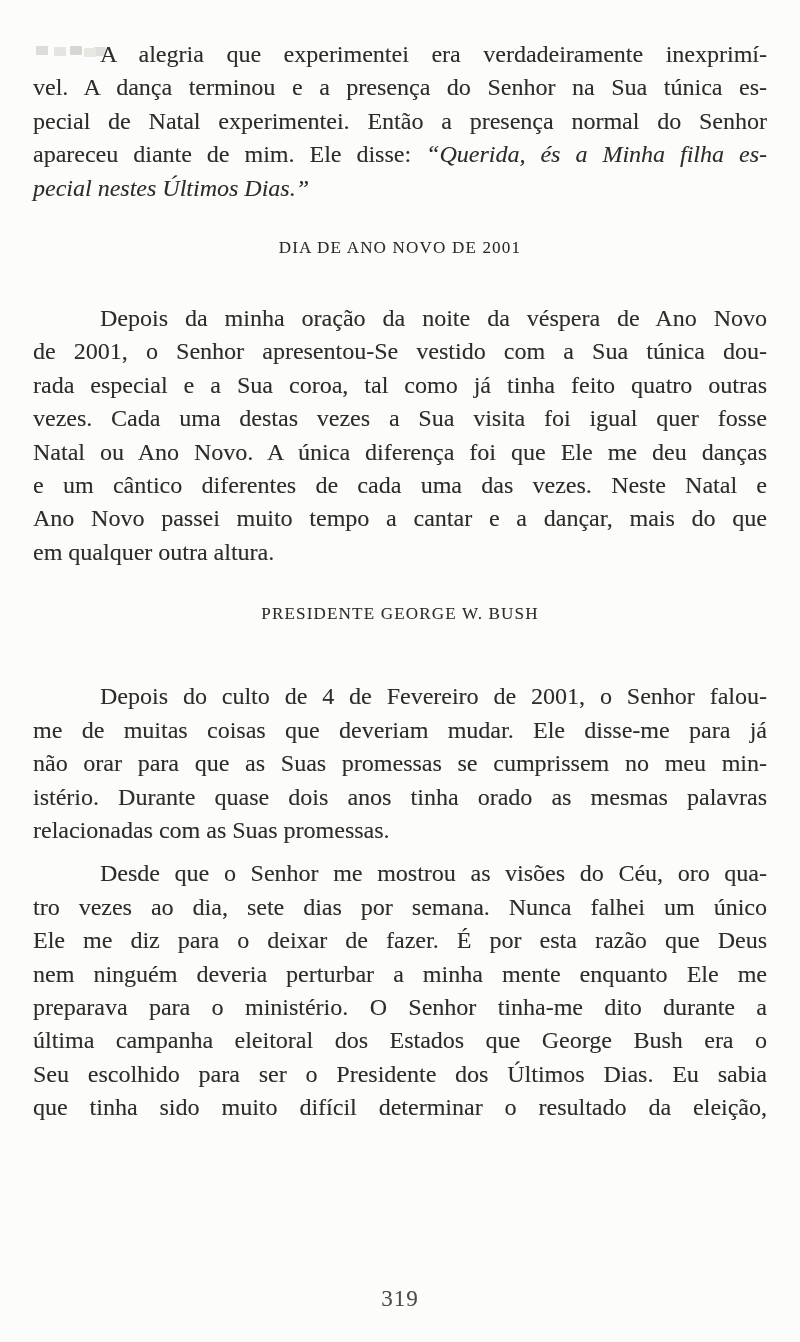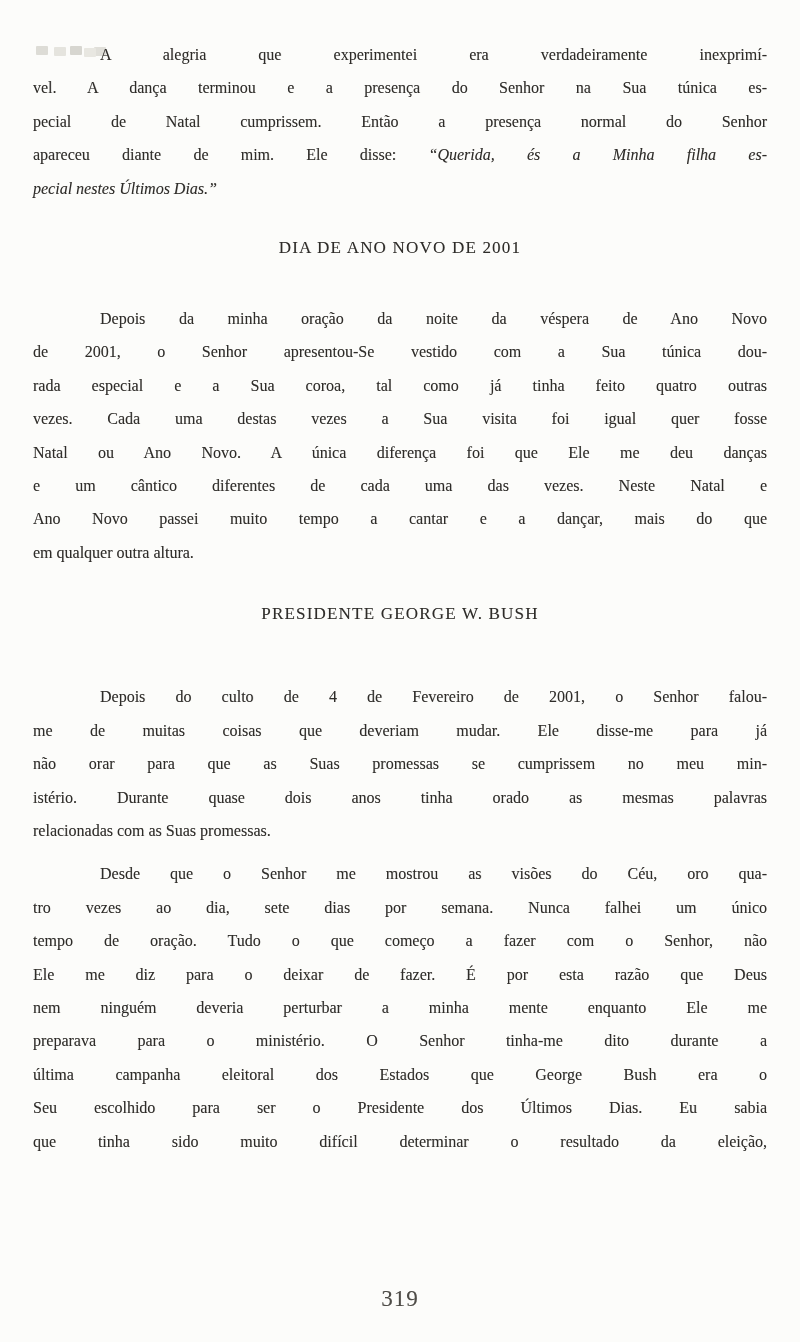--- a/index.html
+++ b/index.html
@@ -17,21 +17,21 @@
     color: #2e2c29;
     text-shadow: 0.3px 0.3px 0.6px rgba(46,44,41,0.28);
   }
   .textblock {
     position: absolute;
     left: 33px;
     top: 0;
     width: 734px;
   }
   .para {
-    font-size: 16px;
+    font-size: 24px;
     line-height: 33.4px;
   }
   .line {
     text-align: justify;
     text-align-last: justify;
     white-space: normal;
   }
   .line.last {
     text-align-last: left;
   }
@@ -82,21 +82,21 @@
 
 <div class="page">
 
   <div class="artifact"></div>
 
   <div class="textblock">
 
     <div class="para" id="p1">
       <div class="line indent">A alegria que experimentei era verdadeiramente inexprimí-</div>
       <div class="line">vel. A dança terminou e a presença do Senhor na Sua túnica es-</div>
-      <div class="line">pecial de Natal cumprissem. Então a presença normal do Senhor</div>
+      <div class="line">pecial de Natal experimentei. Então a presença normal do Senhor</div>
       <div class="line"><span>apareceu diante de mim. Ele disse: </span><span class="it">“Querida, és a Minha filha es-</span></div>
       <div class="line last"><span class="it">pecial nestes Últimos Dias.”</span></div>
     </div>
 
     <h2 class="heading" id="h1">DIA DE ANO NOVO DE 2001</h2>
 
     <div class="para" id="p2">
       <div class="line indent">Depois da minha oração da noite da véspera de Ano Novo</div>
       <div class="line">de 2001, o Senhor apresentou-Se vestido com a Sua túnica dou-</div>
       <div class="line">rada especial e a Sua coroa, tal como já tinha feito quatro outras</div>
@@ -113,21 +113,20 @@
       <div class="line indent">Depois do culto de 4 de Fevereiro de 2001, o Senhor falou-</div>
       <div class="line">me de muitas coisas que deveriam mudar. Ele disse-me para já</div>
       <div class="line">não orar para que as Suas promessas se cumprissem no meu min-</div>
       <div class="line">istério. Durante quase dois anos tinha orado as mesmas palavras</div>
       <div class="line last">relacionadas com as Suas promessas.</div>
     </div>
 
     <div class="para" id="p4">
       <div class="line indent">Desde que o Senhor me mostrou as visões do Céu, oro qua-</div>
       <div class="line">tro vezes ao dia, sete dias por semana. Nunca falhei um único</div>
-      <div class="line">tempo de oração. Tudo o que começo a fazer com o Senhor, não</div>
       <div class="line">Ele me diz para o deixar de fazer.  É por esta razão que Deus</div>
       <div class="line">nem ninguém deveria perturbar a minha mente enquanto Ele me</div>
       <div class="line">preparava para o ministério. O Senhor tinha-me dito durante a</div>
       <div class="line">última campanha eleitoral dos Estados que George Bush era o</div>
       <div class="line">Seu escolhido para ser o Presidente dos Últimos Dias. Eu sabia</div>
       <div class="line">que tinha sido muito difícil determinar o resultado da eleição,</div>
     </div>
 
   </div>
 

